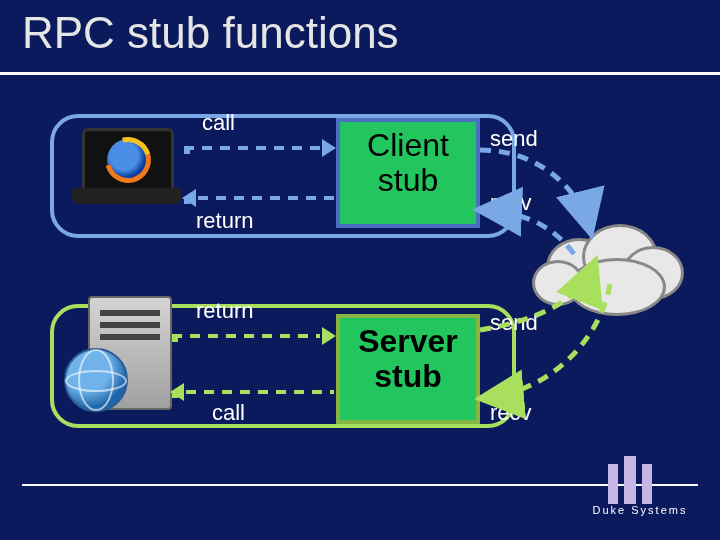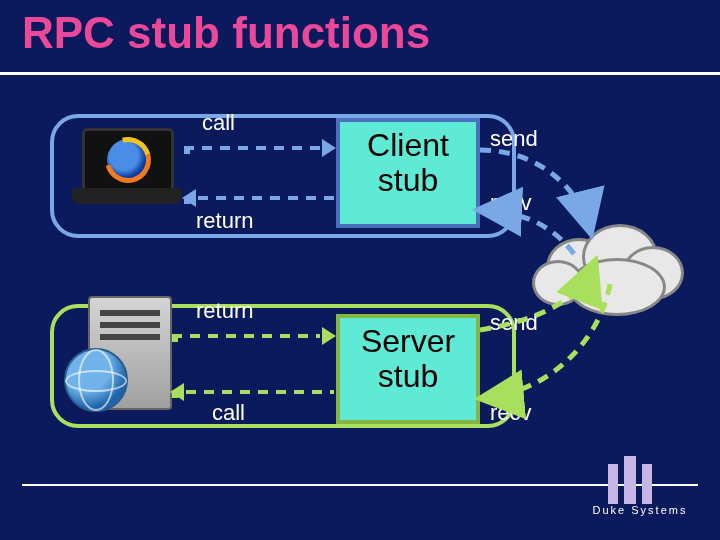--- a/index.html
+++ b/index.html
@@ -9,23 +9,23 @@
     font-family: Arial, Helvetica, sans-serif;
     overflow: hidden;
   }
   .slide {
     position: relative;
     width: 720px; height: 540px;
   }
   .title {
     position: absolute;
     top: 8px; left: 22px;
-    color: #ec4899;
+    color: #e5e5e5;
     font-size: 44px;
-    font-weight: 700;
+    font-weight: 400;
   }
   .title-underline {
     position: absolute;
     top: 72px; left: 0;
     width: 720px; height: 3px;
     background: #fff;
   }
   
   .group-box {
     position: absolute;
@@ -37,36 +37,37 @@
     border: 4px solid #7aa8e6;
   }
   .server-group {
     left: 50px; top: 304px;
     width: 458px; height: 116px;
     border: 4px solid #a8e05e;
   }
   
   .stub-box {
     position: absolute;
-    background: #5eead4;
+    background: #22c55e;
     text-align: center;
     padding-top: 6px;
     font-size: 32px;
     line-height: 1.08;
     color: #000;
   }
   .client-stub {
     left: 336px; top: 118px;
     width: 136px; height: 96px;
     border: 4px solid #4a6fbf;
   }
   .server-stub {
     left: 336px; top: 314px;
     width: 136px; height: 96px;
     border: 4px solid #86b543;
+    font-weight: bold;
   }
   
   .lbl {
     position: absolute;
     color: #fff;
     font-size: 22px;
   }
   
   .harrow {
     position: absolute;

